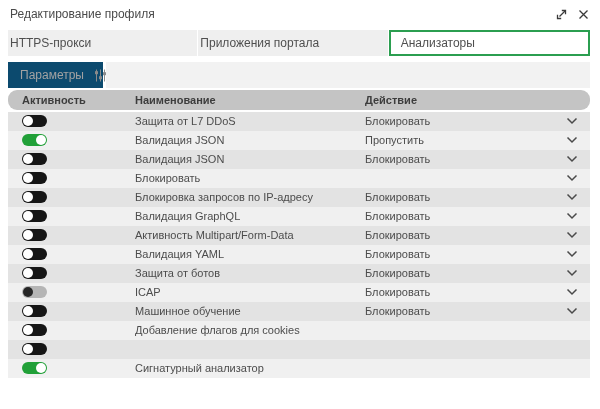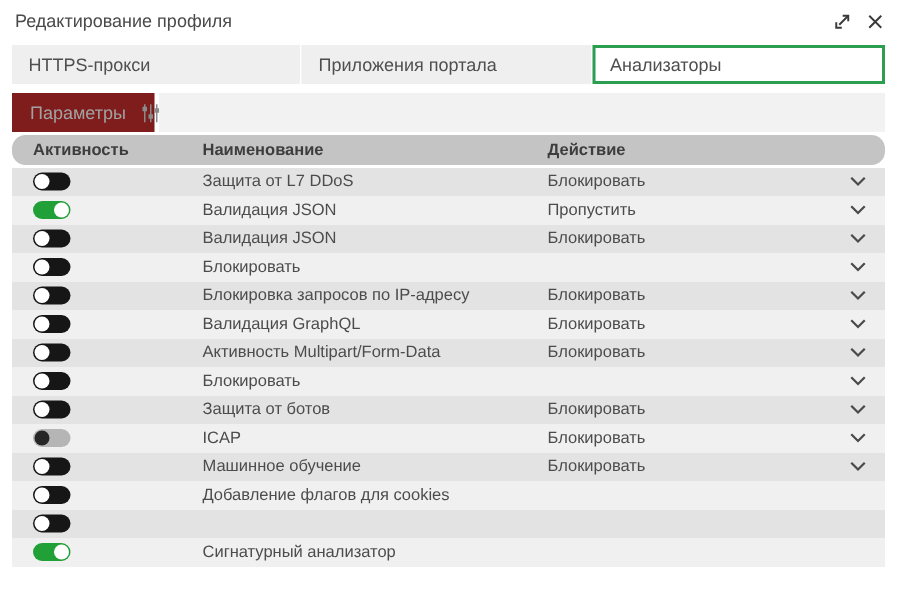--- a/index.html
+++ b/index.html
@@ -31,42 +31,42 @@
   .tabs {
     display: flex;
     height: 26px;
     margin: 2px 10px 0 8px;
   }
   .tab {
     flex: 1;
     background: #efefef;
     display: flex;
     align-items: center;
-    padding-left: 11px;
+    padding-left: 2px;
     font-size: 12px;
     color: #4f4f4f;
     border-right: 1px solid #ffffff;
     cursor: pointer;
   }
   .tab:last-child { border-right: none; }
   .tab.active {
     background: #ffffff;
     border: 2px solid #2b9e50;
     padding-left: 10px;
   }
 
   
   .toolbar {
     display: flex;
     height: 26px;
     margin: 6px 10px 0 8px;
   }
   .toolbar-params {
     width: 95px;
-    background: #7f1d1d;
+    background: #0c4a6e;
     display: flex;
     align-items: center;
     padding-left: 12px;
     gap: 10px;
     margin-right: 3px;
     cursor: pointer;
   }
   .toolbar-params .label { font-size: 12px; color: #a2a2a2; }
   .toolbar-rest { flex: 1; background: #f2f2f2; }
 
@@ -288,20 +288,21 @@
         </svg>
       </span>
     </span>
   </div>
       <div class="row">
     <span class="col-activity">
       <span class="toggle off">
             <span class="knob"></span>
           </span>
     </span>
+    <span class="col-name">Валидация YAML</span>
     <span class="col-action">Блокировать</span>
     <span class="col-expand">
       <span class="chevron" style="display: inline-flex;">
         <svg viewBox="0 0 12 8" fill="none" stroke="#4a4a4a" stroke-width="1.5">
           <path d="M1.5 1.5 L6 6 L10.5 1.5"></path>
         </svg>
       </span>
     </span>
   </div>
       <div class="row">

